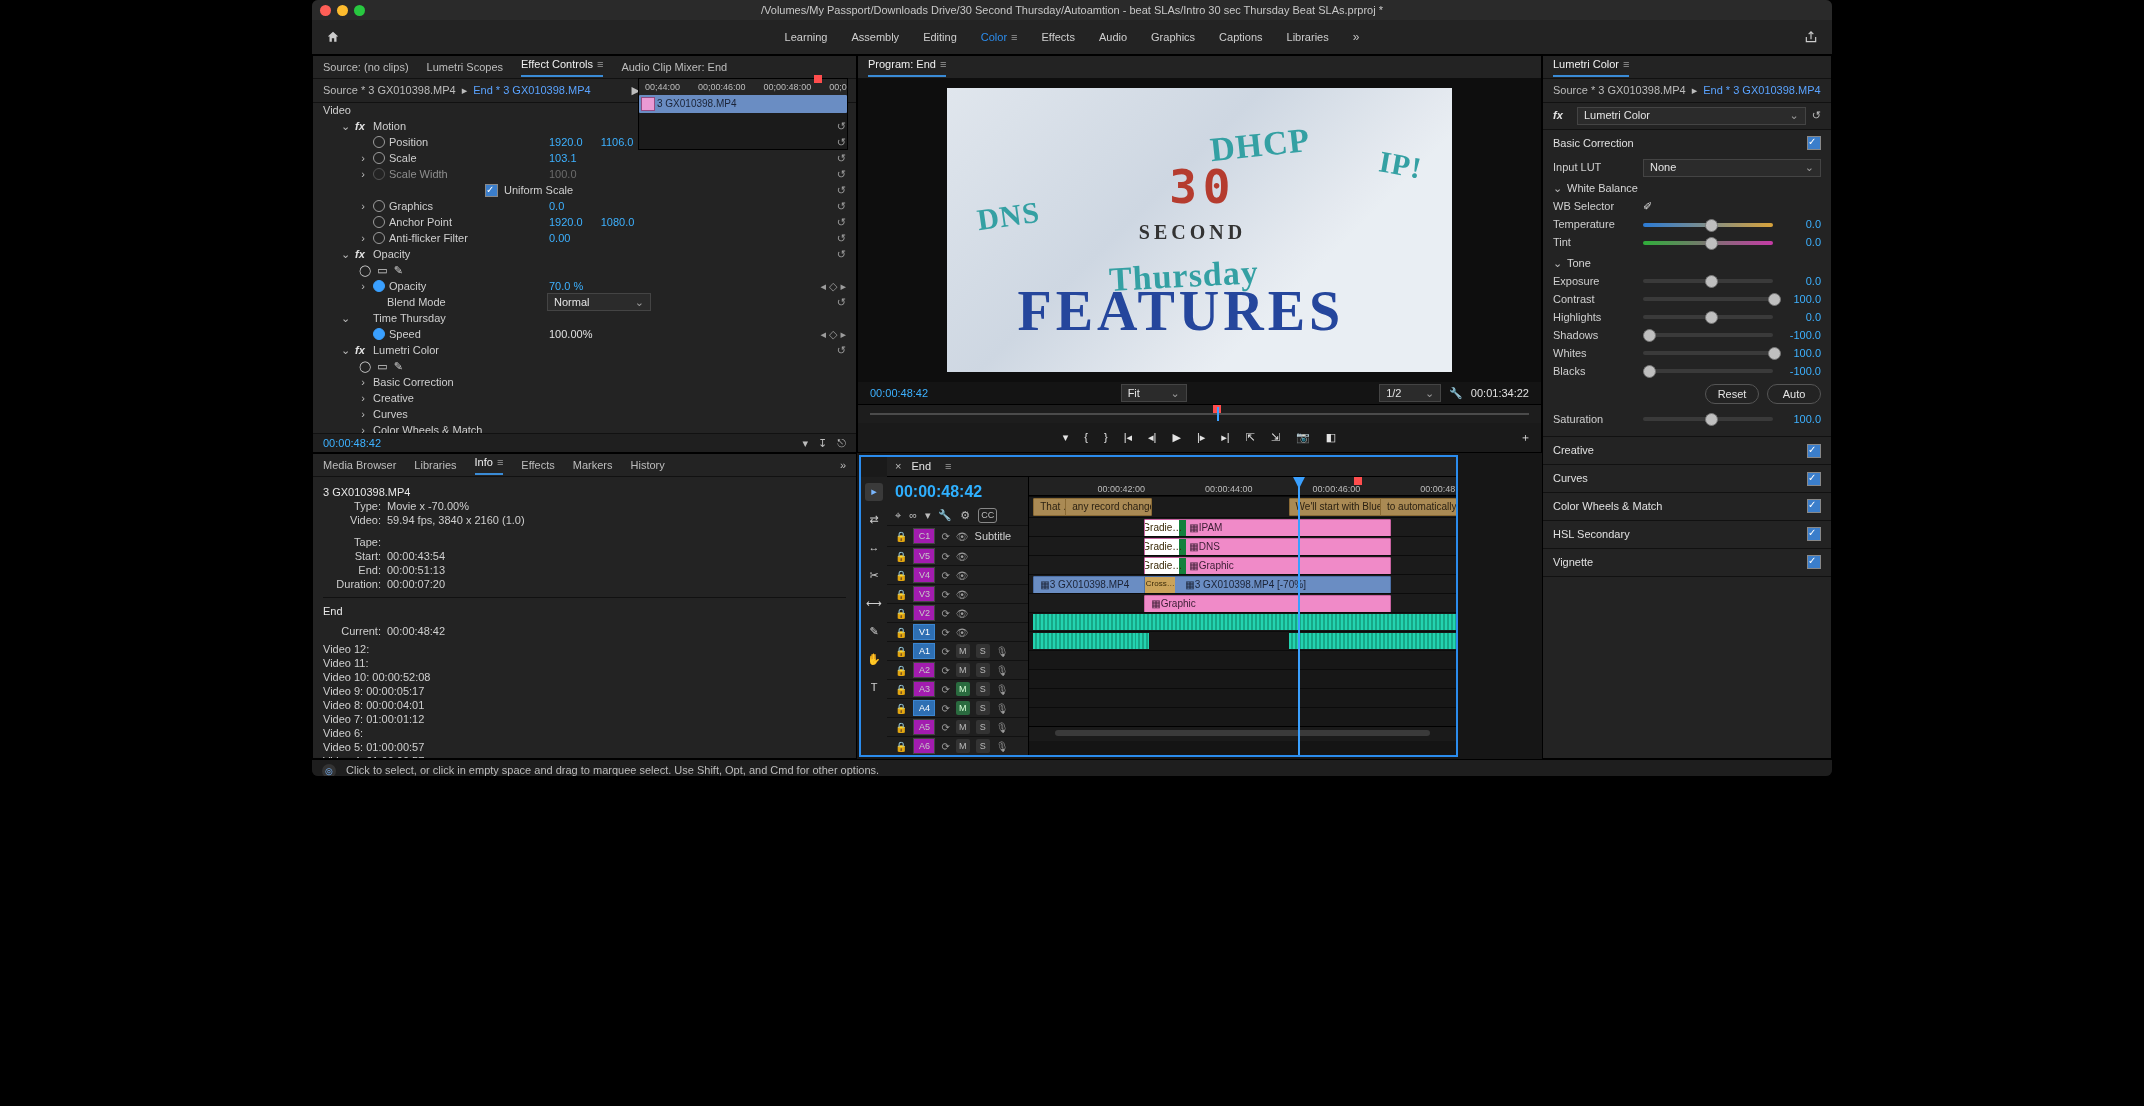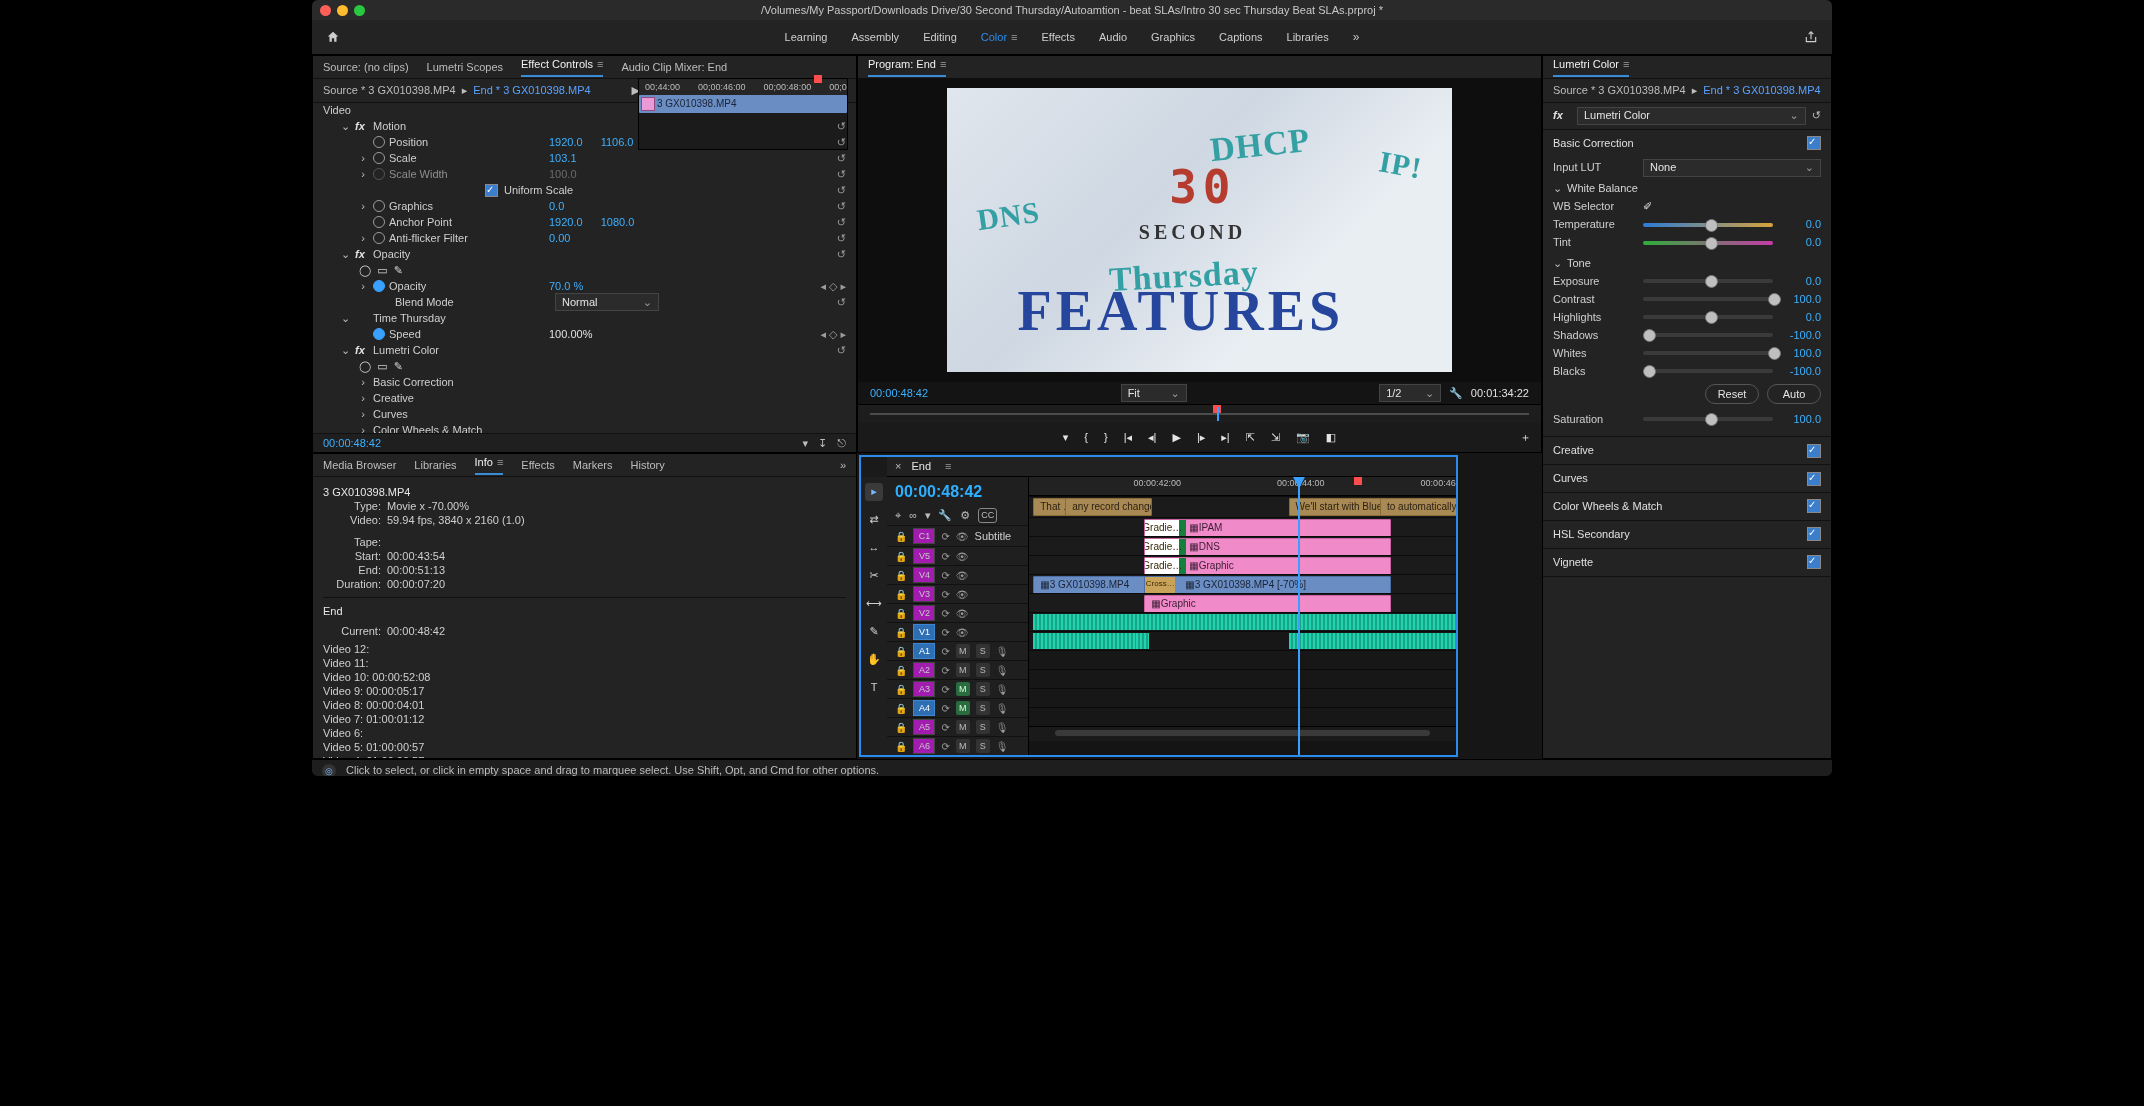--- a/index.html
+++ b/index.html
@@ -108,21 +108,21 @@
   .tl-left{background:#1f1f1f;border-right:1px solid #000;display:flex;flex-direction:column}
   .tl-left .tc{color:#2fb0ff;font-size:16px;font-weight:600;padding:4px 8px}
   .tl-left .icorow{display:flex;gap:8px;padding:2px 8px;color:#bdbdbd}
   .trkhdr{display:flex;align-items:center;gap:6px;height:18px;padding:0 8px;border-top:1px solid #111;color:#c8c8c8}
   .trkhdr .tag{display:inline-flex;align-items:center;justify-content:center;width:20px;height:14px;background:#a21caf;border:1px solid #444;font-size:9px}
   .trkhdr .tag.on{background:#2e6fb3;border-color:#3b86d1;color:#fff}
   .trkhdr .m{width:14px;height:14px;background:#2a6b3f;color:#d8ffd8;display:inline-flex;align-items:center;justify-content:center;font-size:9px;border-radius:2px}
   .trkhdr .s{width:14px;height:14px;background:#333;color:#bbb;display:inline-flex;align-items:center;justify-content:center;font-size:9px;border-radius:2px}
   .trkhdr .lock,.trkhdr .sy,.trkhdr .eye,.trkhdr .mic{color:#9c9c9c;font-size:10px}
   .tl-right{position:relative;background:#141414;overflow:hidden}
-  .tl-ruler{height:18px;background:#222;display:flex;align-items:flex-start;gap:96px;padding-left:6px;color:#bdbdbd;font-size:9px;border-bottom:1px solid #000;white-space:nowrap;overflow:hidden}
+  .tl-ruler{height:18px;background:#222;display:flex;align-items:flex-end;gap:60px;padding-left:6px;color:#bdbdbd;font-size:9px;border-bottom:1px solid #000;white-space:nowrap;overflow:hidden}
   .tl-ruler .ph{position:absolute;left:63%;top:0;width:2px;height:100%;background:#3aa0ff;z-index:5}
   .tl-ruler .phhead{position:absolute;left:calc(63% - 5px);top:0;width:12px;height:12px;background:#3aa0ff;clip-path:polygon(0 0,100% 0,50% 100%);z-index:6}
   .tl-ruler .mk{position:absolute;left:76%;top:0;width:8px;height:8px;background:#ff4d4d;z-index:6}
   .tracks{position:relative}
   .trk{height:18px;border-top:1px solid #0b0b0b;position:relative;background:#1b1b1b}
   .clip{position:absolute;top:1px;height:16px;border-radius:1px;display:flex;align-items:center;padding:0 6px;font-size:10px;overflow:hidden;white-space:nowrap}
   .clip.pink{background:#f08ac8;color:#3a1d33;border:1px solid #c963a1}
   .clip.blue{background:#6a8dc3;color:#1b2336;border:1px solid #4c6fa5}
   .clip.subt{background:#aa8a54;color:#2b2112;border:1px solid #8a6a34}
   .clip .grad{position:absolute;left:0;top:0;bottom:0;width:34px;background:#ffffff;color:#3a2a08;font-size:10px;display:flex;align-items:center;justify-content:center;border-right:7px solid #15803d}
@@ -300,21 +300,21 @@
           </div>
         <div class="row indent-2">
             <span class="tw">›</span>
             <span class="stop" style="background:#3aa0ff;border-color:#3aa0ff"></span>
             <span class="lab">Opacity</span>
             <span class="val">70.0 %</span>
             <span class="kf">◂ ◇ ▸</span>
           </div>
         <div class="row indent-2">
             <span class="tw"></span>
-            <span class="lab" style="margin-left:22px">Blend Mode</span>
+            <span class="lab" style="margin-left:14px">Blend Mode</span>
             <span class="select">
               <span>Normal</span>
               <span class="car">⌄</span>
             </span>
             <span class="kf">↺</span>
           </div>
 
         <div class="row indent-1">
             <span class="tw">⌄</span>
             <span class="fx" style="opacity:0">fx</span>

